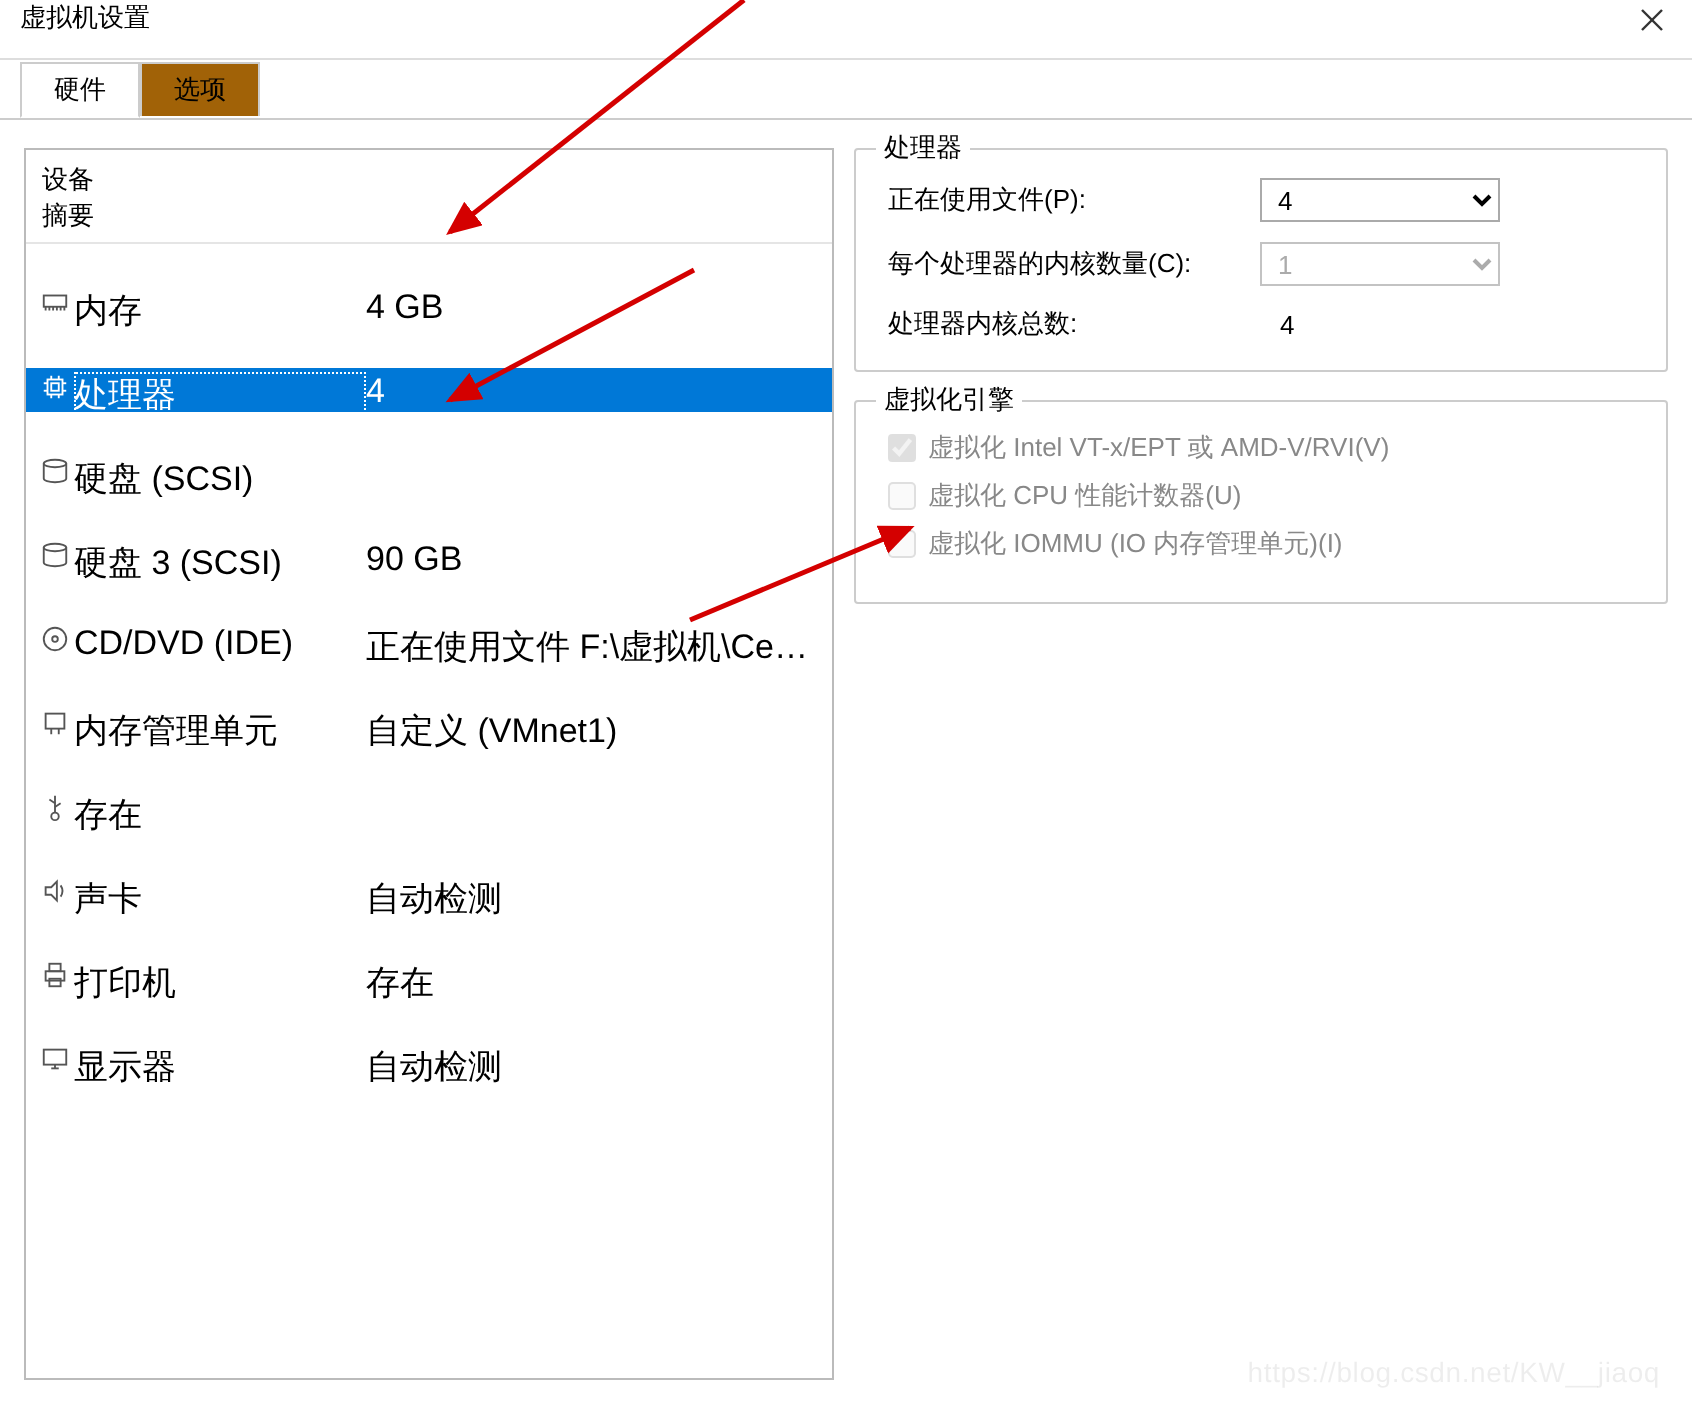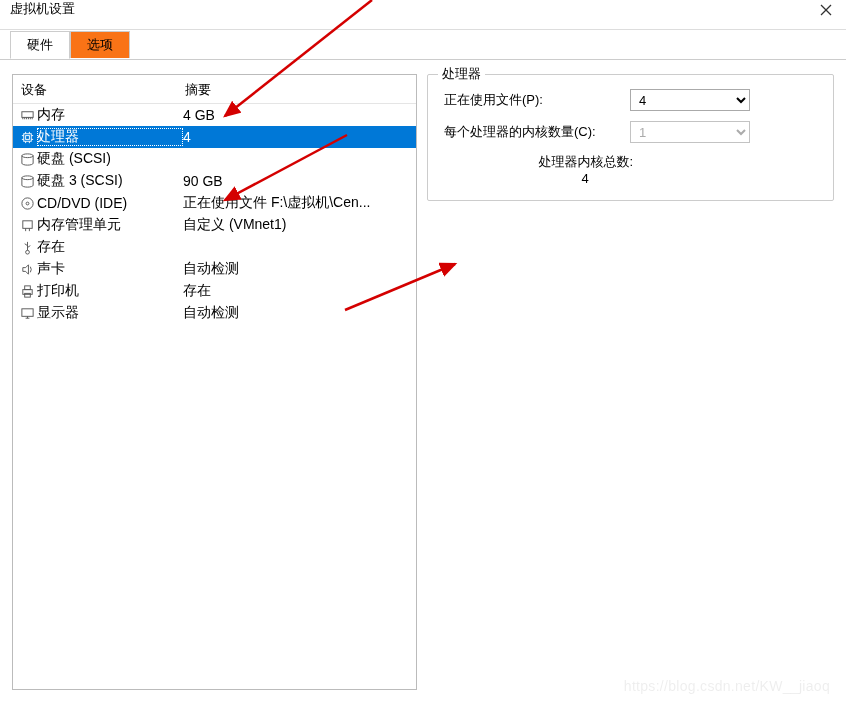--- a/index.html
+++ b/index.html
@@ -36,21 +36,21 @@
     padding-left: 10px;
     border-bottom: 1px solid #ccc;
     position: relative;
     top: 0;
     margin-bottom: 0;
   }
   .tab {
     padding: 4px 16px;
     border: 1px solid #ccc;
     border-bottom: none;
-    background: #f97316;
+    background: #a16207;
     font-size: 13px;
     margin-right: 0;
     position: relative;
     cursor: default;
   }
   .tab.active {
     background: #fff;
     border-bottom: 1px solid #fff;
     margin-bottom: -1px;
     z-index: 1;
@@ -66,30 +66,32 @@
   .left-panel {
     width: 405px;
     border: 1px solid #bbb;
     padding-top: 4px;
   }
   .left-header {
     display: flex;
     padding: 2px 6px 4px 8px;
     border-bottom: 1px solid #e5e5e5;
     font-size: 13px;
+    flex-direction: column;
   }
   .left-header .col1 { width: 164px; }
   .left-header .col2 { flex: 1; }
 
   .device-row {
     display: flex;
-    align-items: center;
+    align-items: flex-start;
     padding: 2px 6px 2px 4px;
-    font-size: 14px;
+    font-size: 17px;
     height: 22px;
+    margin-top: 20px;
   }
   .device-row .icon {
     width: 20px;
     display: flex;
     justify-content: center;
     color: #555;
   }
   .device-row .name { width: 146px; white-space: nowrap; overflow: hidden; text-overflow: ellipsis; }
   .device-row .summary { flex: 1; white-space: nowrap; overflow: hidden; text-overflow: ellipsis; }
   .device-row.selected {
@@ -118,21 +120,21 @@
     left: 10px;
     background: #fff;
     padding: 0 4px;
     font-size: 13px;
   }
   .form-row {
     display: flex;
     align-items: center;
     margin-bottom: 10px;
   }
-  .form-row:last-child { margin-bottom: 0; flex-direction: column; }
+  .form-row:last-child { margin-bottom: 0; }
   .form-row .label { width: 186px; }
   .form-row .value-static { width: 120px; text-align: left; padding-left: 10px; }
   .form-row select {
     width: 120px;
     height: 22px;
     font-family: inherit;
     font-size: 13px;
     border: 1px solid #aaa;
     background: #fff;
     padding-left: 4px;
@@ -328,20 +330,36 @@
           <option>1</option>
         </select>
       </div>
 
       <div class="form-row">
         <div class="label">处理器内核总数:</div>
         <div class="value-static">4</div>
       </div>
     </div>
 
+    <div class="fieldset">
+      <div class="legend">虚拟化引擎</div>
+
+      <div class="chk-row disabled">
+        <input type="checkbox" checked="" disabled="" style="">
+        <span>虚拟化 Intel VT-x/EPT 或 AMD-V/RVI(V)</span>
+      </div>
+      <div class="chk-row disabled">
+        <input type="checkbox" disabled="" style="">
+        <span>虚拟化 CPU 性能计数器(U)</span>
+      </div>
+      <div class="chk-row disabled">
+        <input type="checkbox" disabled="" style="">
+        <span>虚拟化 IOMMU (IO 内存管理单元)(I)</span>
+      </div>
+    </div>
   </div>
 </div>
 
 <svg class="arrow-overlay" width="846" height="708">
   <defs>
     <marker id="ah" markerWidth="8" markerHeight="8" refX="6" refY="3" orient="auto">
       <path d="M0,0 L7,3 L0,6 Z" fill="#d40000"></path>
     </marker>
   </defs>
   <line x1="372" y1="0" x2="225" y2="116" stroke="#d40000" stroke-width="2.5" marker-end="url(#ah)"></line>

